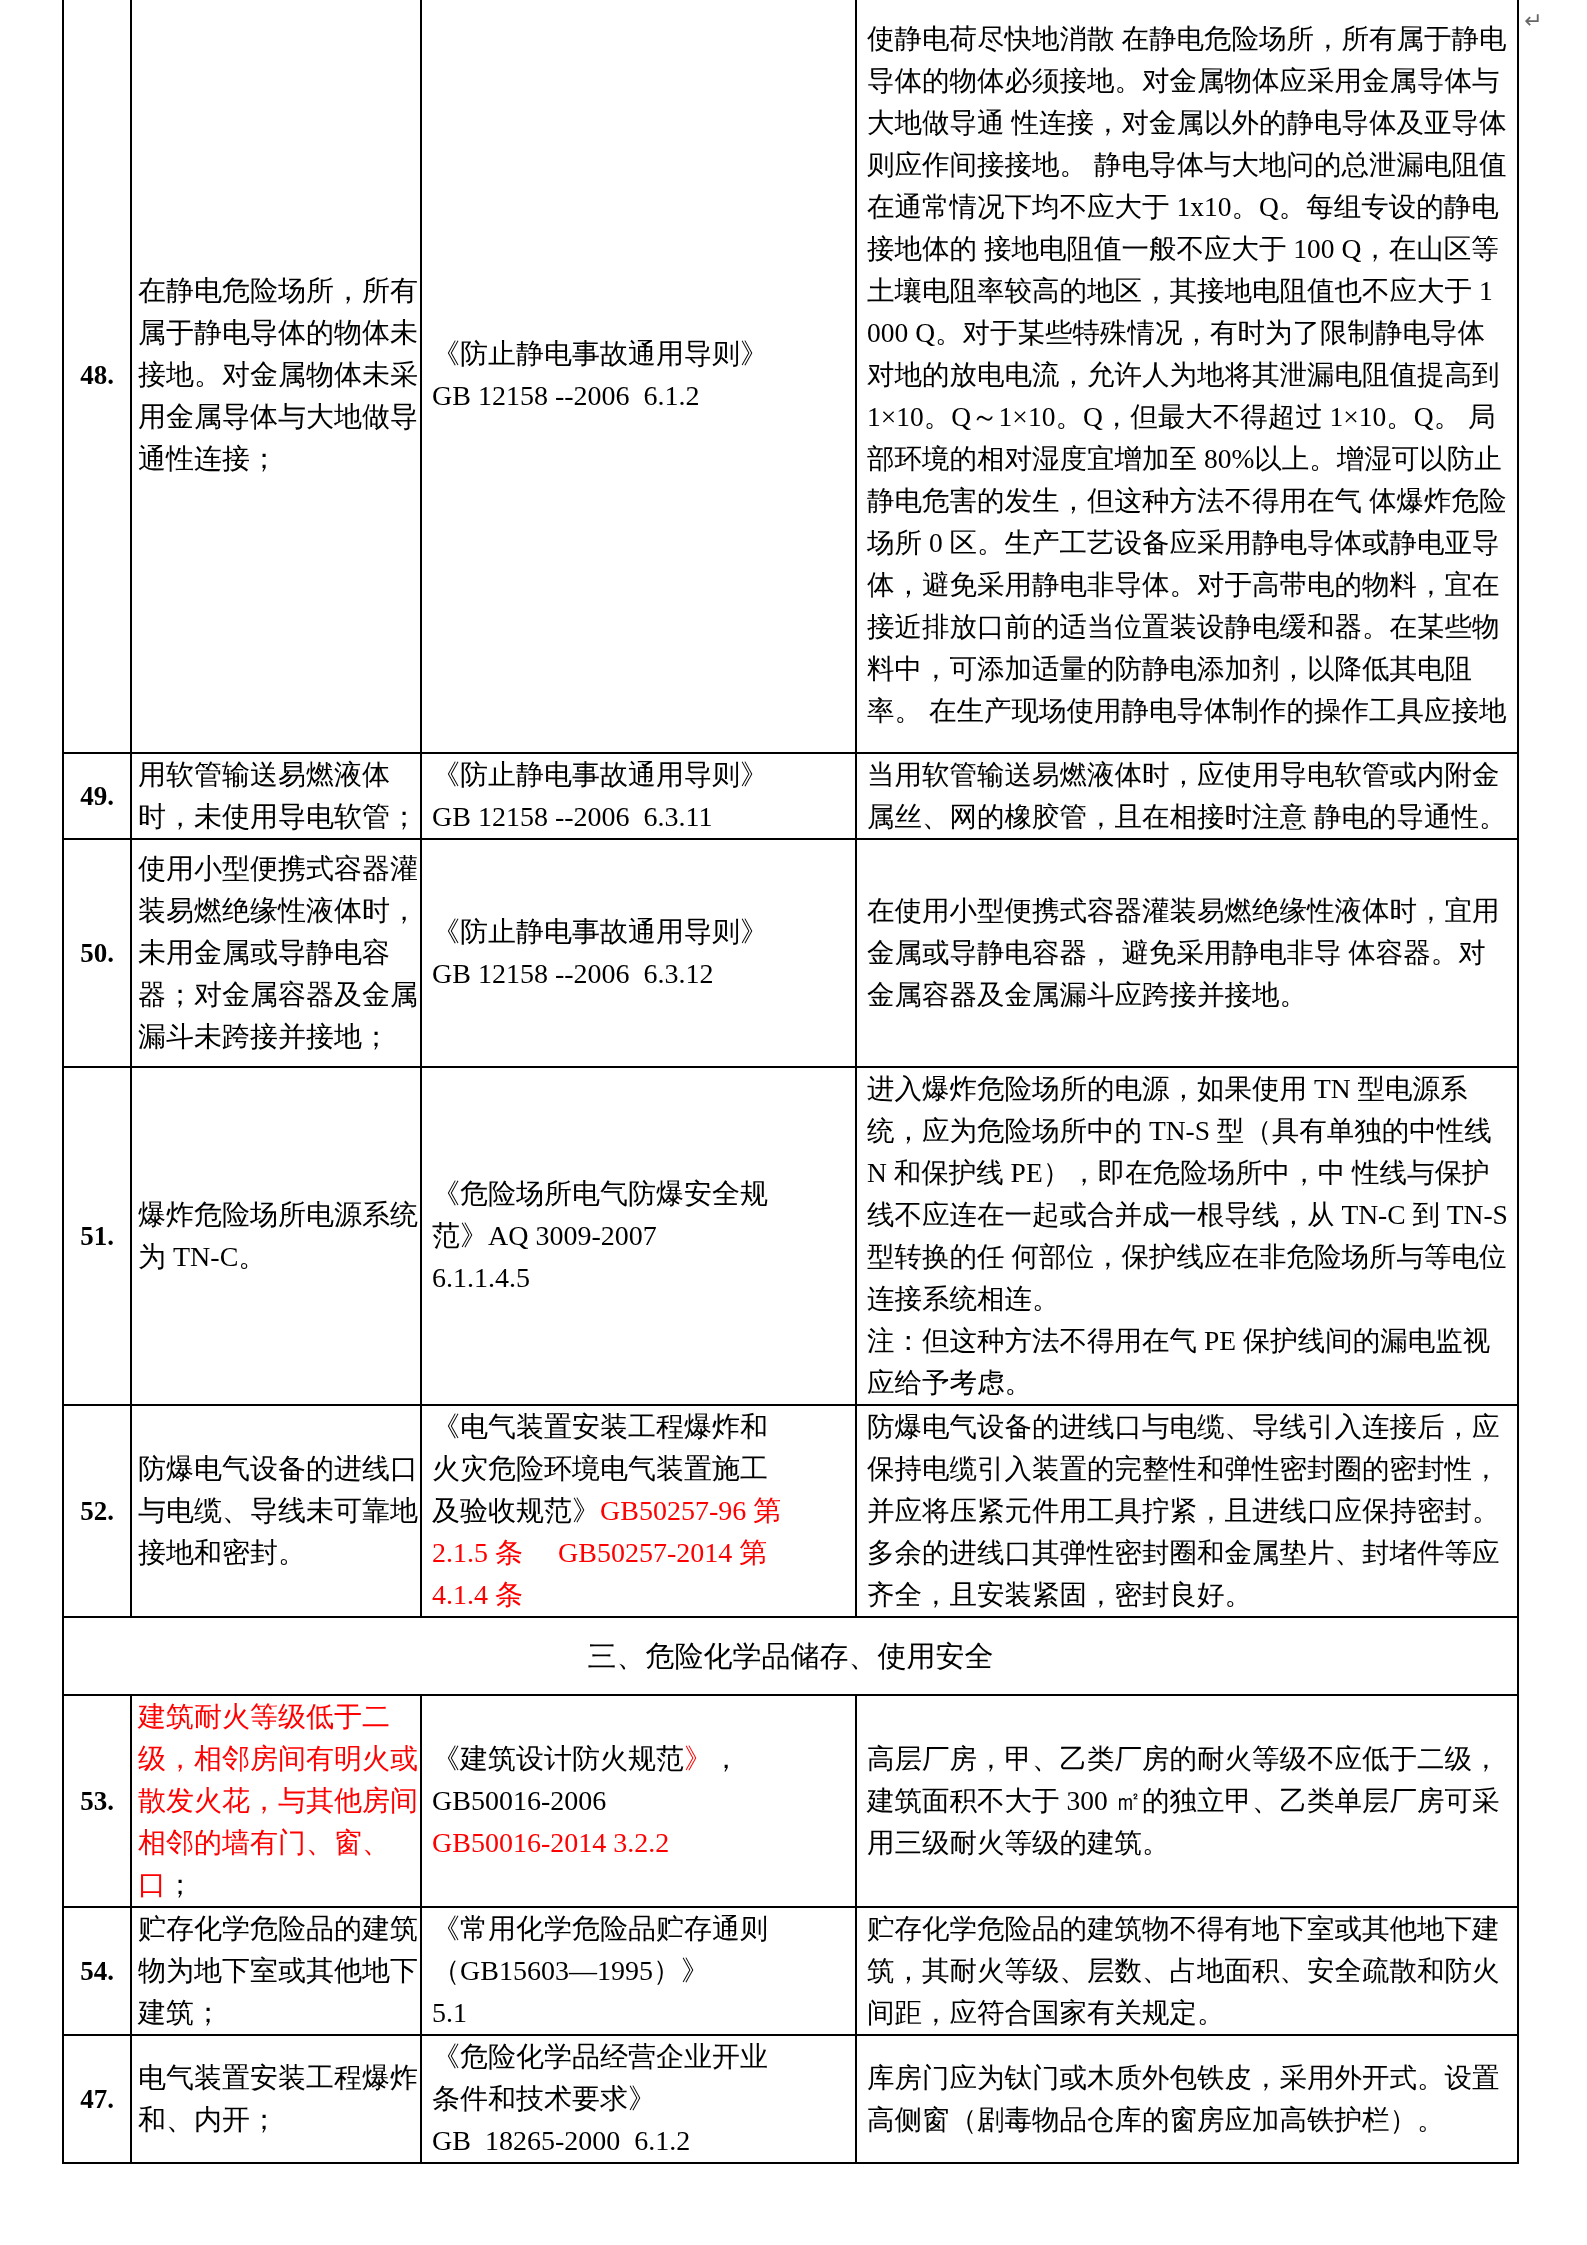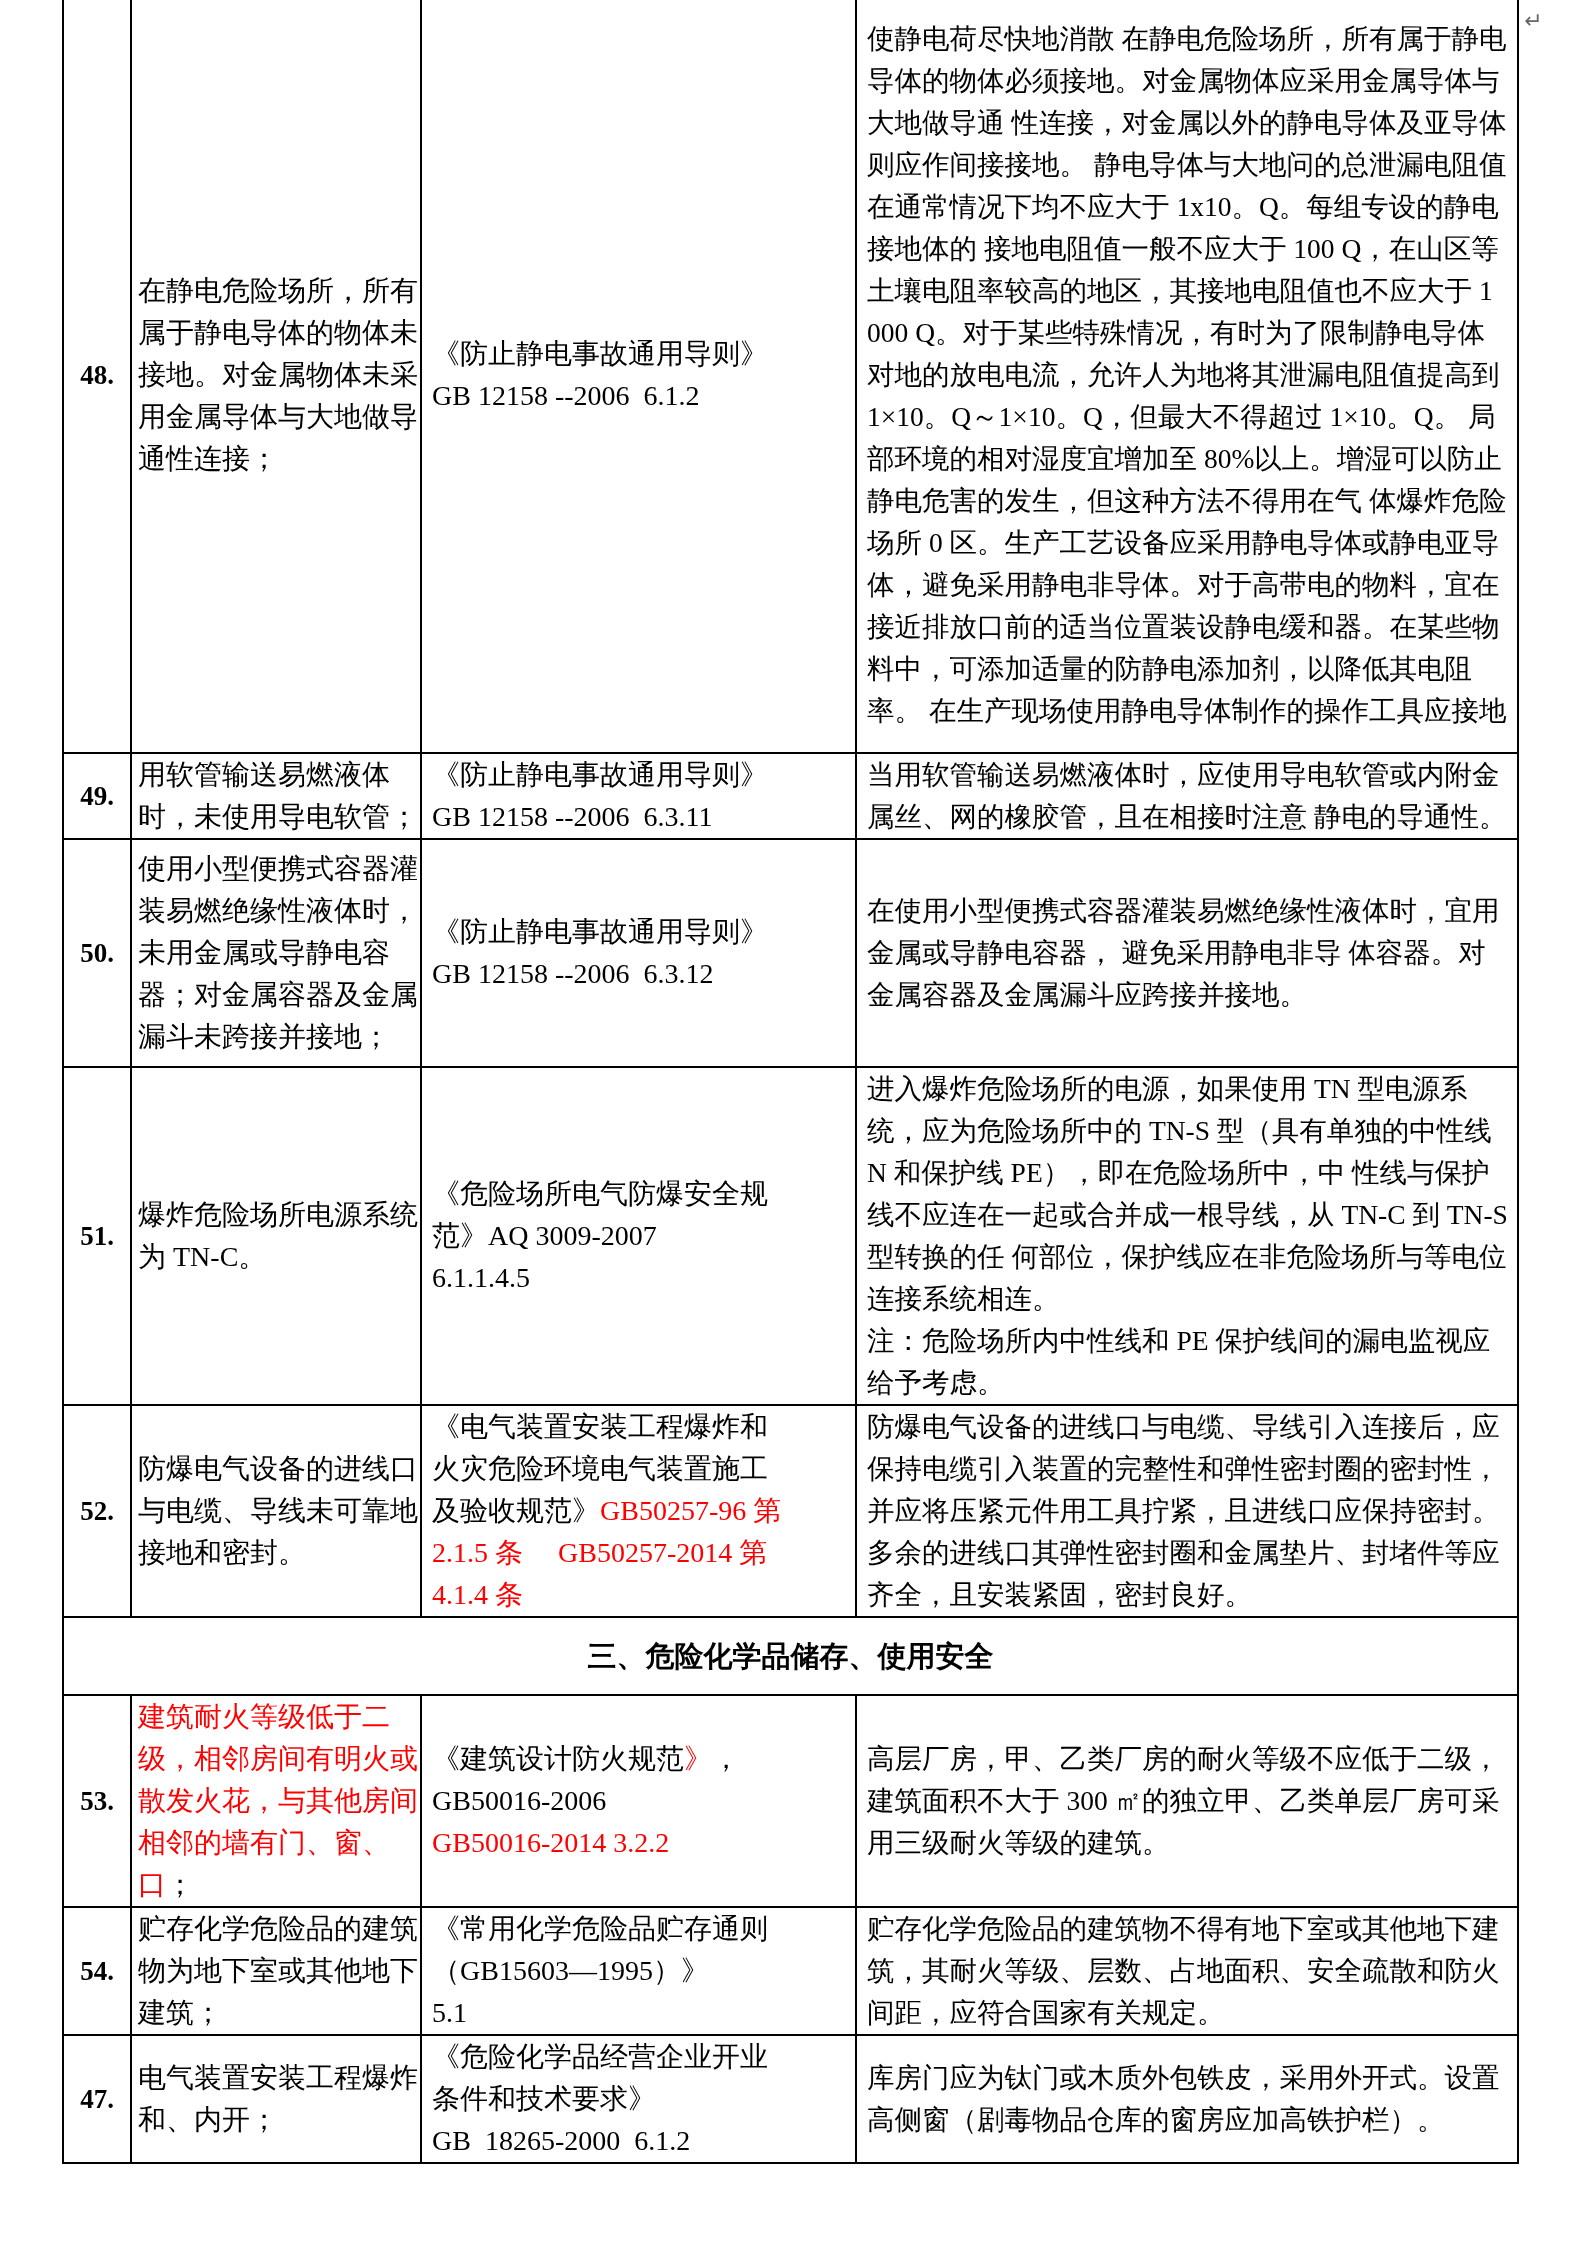--- a/index.html
+++ b/index.html
@@ -42,21 +42,21 @@
   }
   td.col-basis {
     padding: 0 6px 0 10px;
   }
   td.col-detail {
     padding: 0 6px 0 10px;
     font-size: 27.5px;
   }
   td.section-cell {
     text-align: center;
-    font-weight: bold;
+    font-weight: normal;
     font-size: 29px;
     padding: 0;
   }
   .red { color: #ff0000; }
   .para-mark {
     position: absolute;
     left: 1524px;
     top: 8px;
     font-size: 22px;
     color: #666666;
@@ -97,21 +97,21 @@
 GB 12158 --2006  6.3.12</span></td>
       <td class="col-detail"><span>在使用小型便携式容器灌装易燃绝缘性液体时，宜用金属或导静电容器， 避免采用静电非导 体容器。对金属容器及金属漏斗应跨接并接地。</span></td>
     </tr>
     <tr style="height:333px">
       <td class="col-num">51.</td>
       <td class="col-issue"><span>爆炸危险场所电源系统为 TN-C。</span></td>
       <td class="col-basis"><span>《危险场所电气防爆安全规
 范》AQ 3009-2007
 6.1.1.4.5</span></td>
       <td class="col-detail"><span>进入爆炸危险场所的电源，如果使用 TN 型电源系统，应为危险场所中的 TN-S 型（具有单独的中性线 N 和保护线 PE），即在危险场所中，中 性线与保护线不应连在一起或合并成一根导线，从 TN-C 到 TN-S 型转换的任 何部位，保护线应在非危险场所与等电位连接系统相连。
-注：危险场所内中性线和 PE 保护线间的漏电监视应给予考虑。</span></td>
+注：但这种方法不得用在气 PE 保护线间的漏电监视应给予考虑。</span></td>
     </tr>
     <tr style="height:212px">
       <td class="col-num">52.</td>
       <td class="col-issue"><span>防爆电气设备的进线口与电缆、导线未可靠地接地和密封。</span></td>
       <td class="col-basis"><span>《电气装置安装工程爆炸和
 火灾危险环境电气装置施工
 及验收规范》</span><span class="red">GB50257-96 第
 2.1.5 条　 GB50257-2014 第
 4.1.4 条</span></td>
       <td class="col-detail"><span>防爆电气设备的进线口与电缆、导线引入连接后，应保持电缆引入装置的完整性和弹性密封圈的密封性，并应将压紧元件用工具拧紧，且进线口应保持密封。多余的进线口其弹性密封圈和金属垫片、封堵件等应齐全，且安装紧固，密封良好。</span></td>

